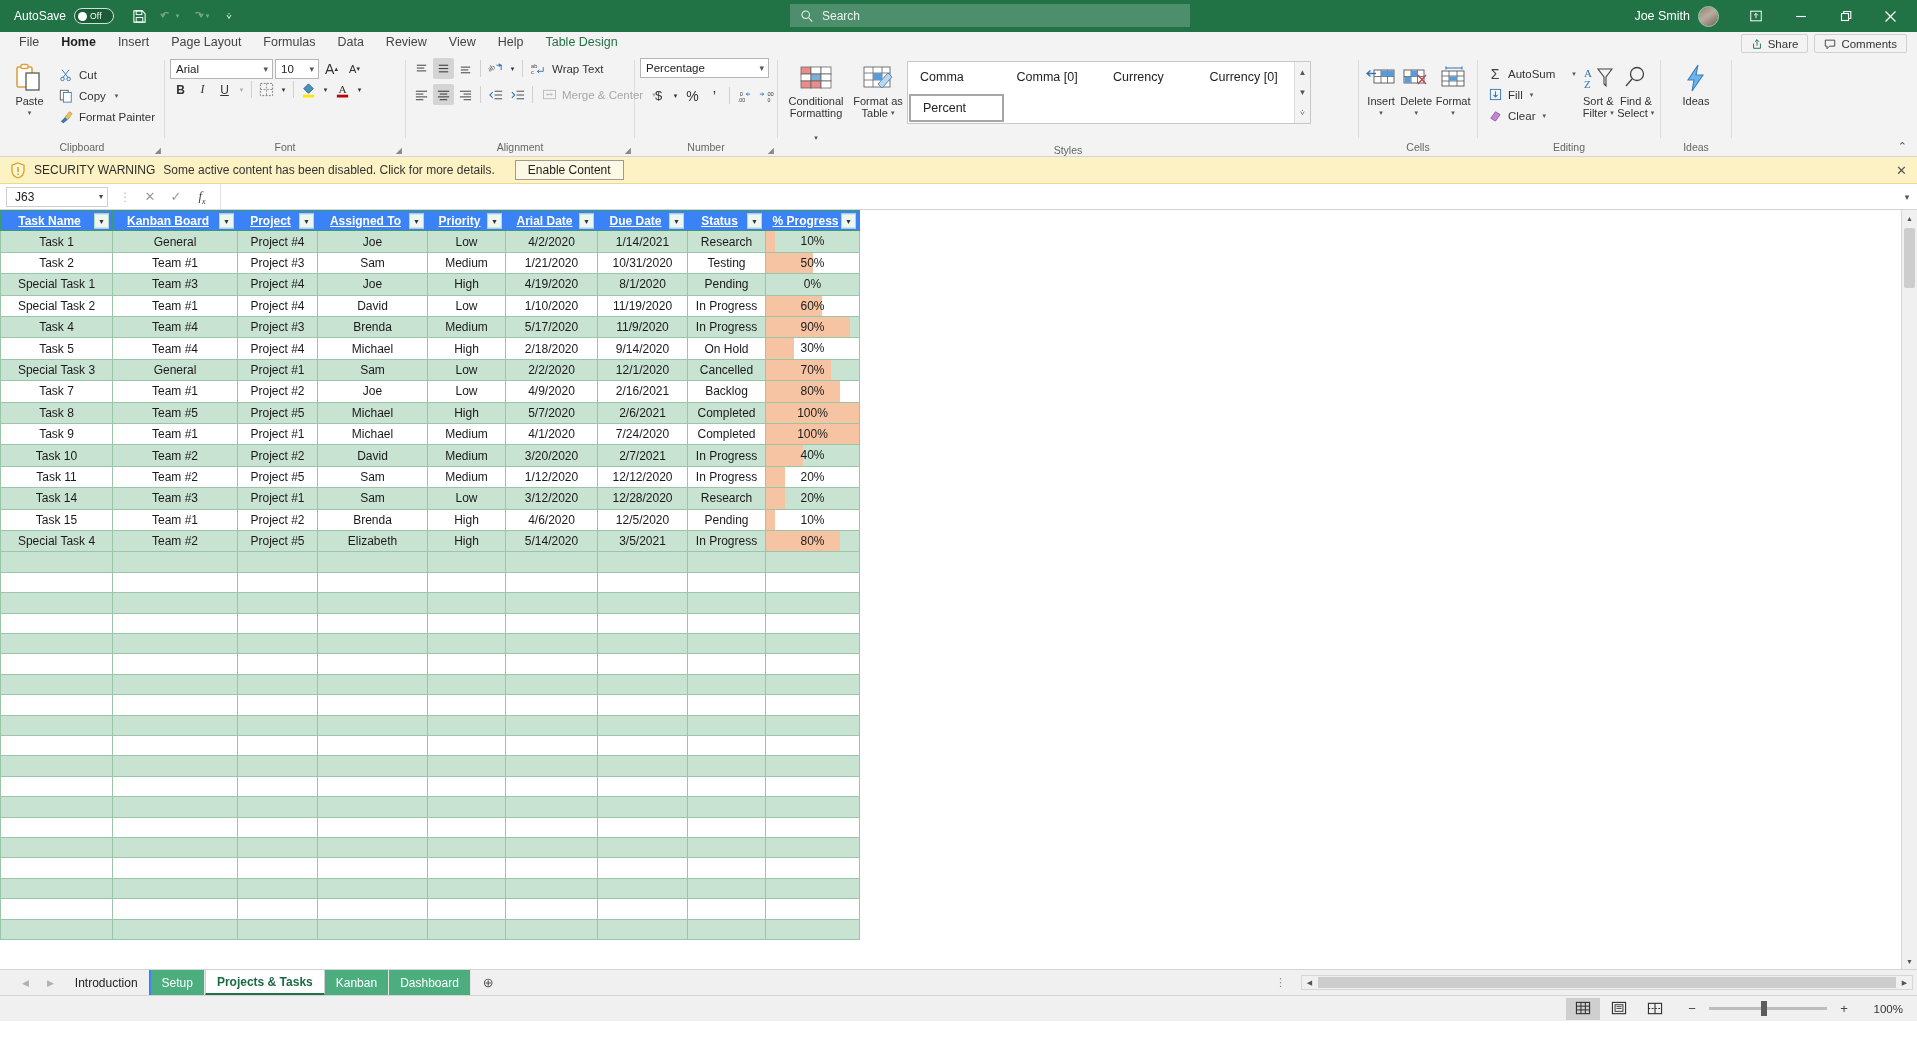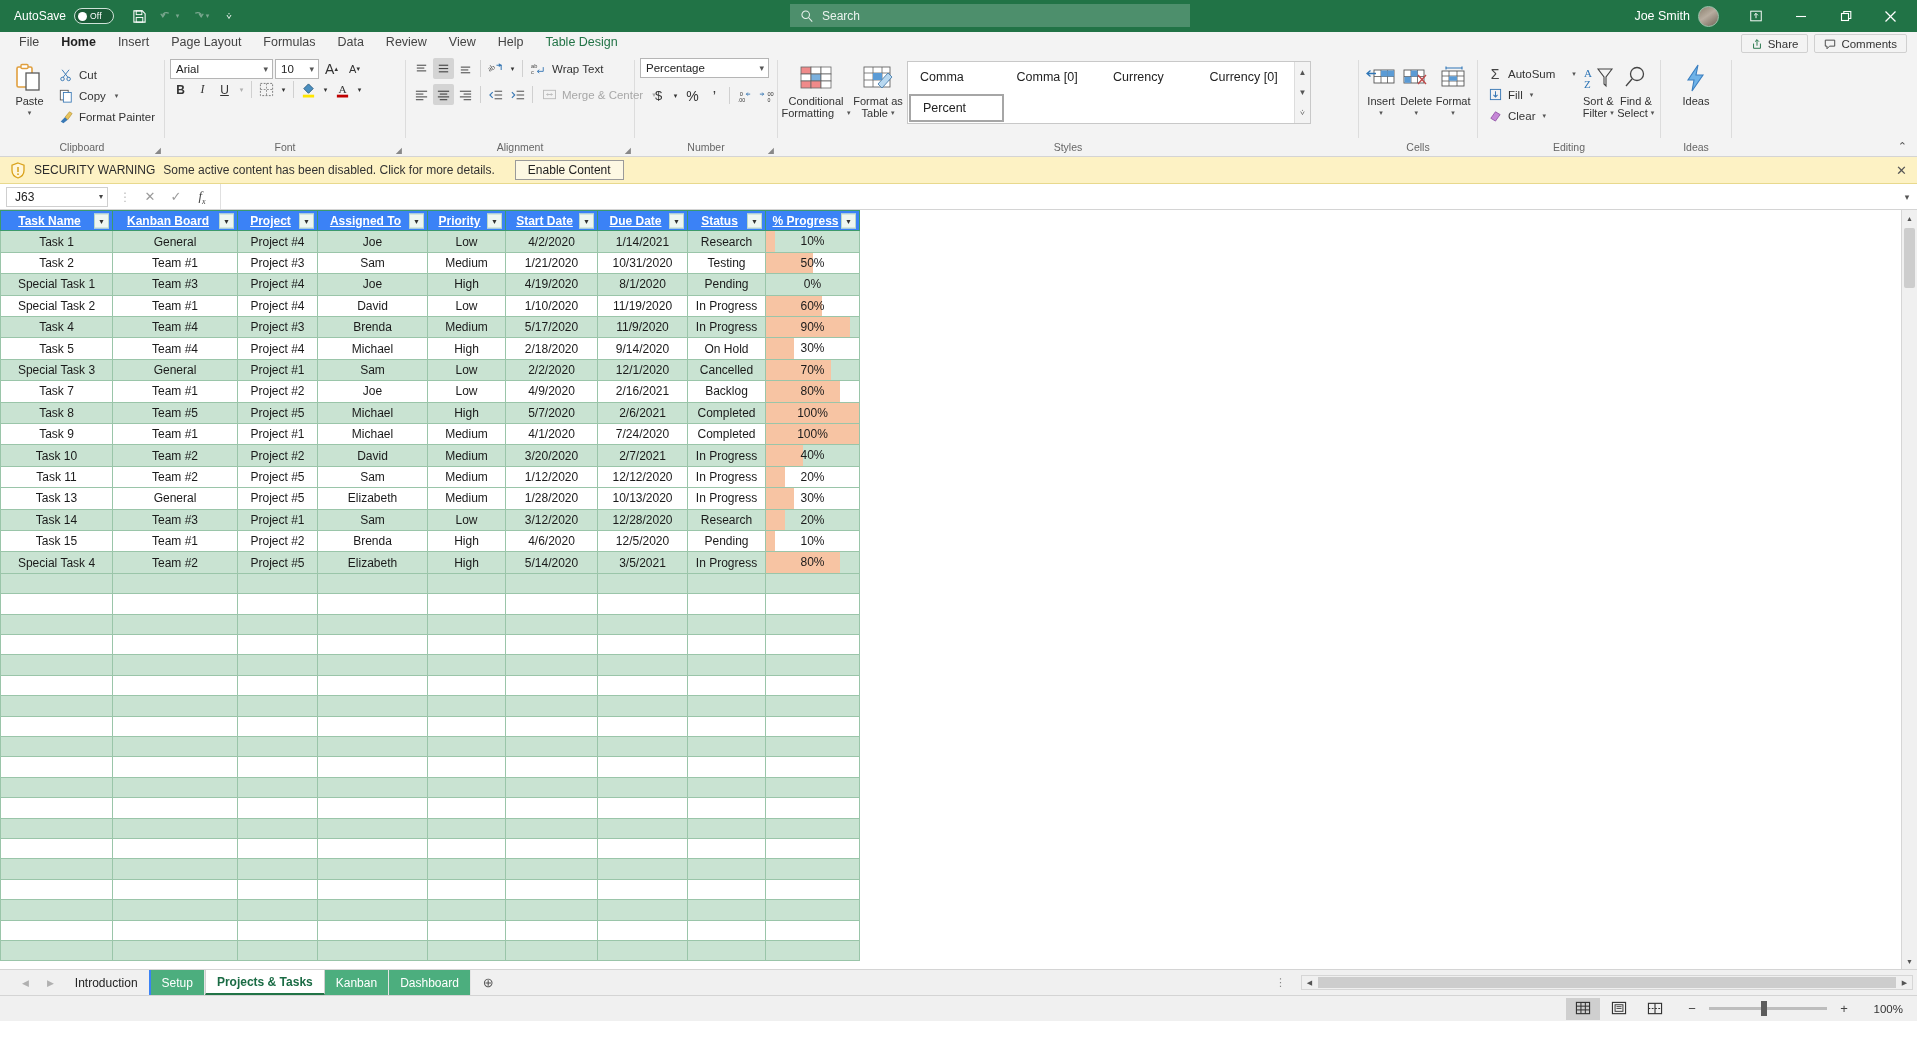--- a/index.html
+++ b/index.html
@@ -625,21 +625,21 @@
               <rect x="22" y="3" width="10" height="7" fill="#fff" stroke="#666" stroke-width=".8"></rect>
               <rect x="2" y="10" width="10" height="7" fill="#fff" stroke="#666" stroke-width=".8"></rect>
               <rect x="12" y="10" width="10" height="7" fill="#7ab0de" stroke="#666" stroke-width=".8"></rect>
               <rect x="22" y="10" width="10" height="7" fill="#fff" stroke="#666" stroke-width=".8"></rect>
               <rect x="2" y="17" width="10" height="7" fill="#ef8a8a" stroke="#666" stroke-width=".8"></rect>
               <rect x="12" y="17" width="10" height="7" fill="#ef8a8a" stroke="#666" stroke-width=".8"></rect>
               <rect x="22" y="17" width="10" height="7" fill="#fff" stroke="#666" stroke-width=".8"></rect>
             </svg>
         </span>
         <span>Conditional</span>
-        <span style="display:flex;align-items:center;gap:13px;">
+        <span style="display:flex;align-items:center;gap:13px;flex-direction:column;">
           <span>Formatting</span>
           <span style="font-size:7px;color:#555;">▾</span>
         </span>
       </div>
       <div class="bigbtn" style="width:58px;">
         <span class="gi">
           <svg width="32" height="28" viewBox="0 0 32 28">
               <rect x="2" y="3" width="26" height="20" fill="#fff" stroke="#666" stroke-width=".9"></rect>
               <line x1="2" y1="9" x2="28" y2="9" stroke="#666" stroke-width=".8"></line>
               <line x1="2" y1="16" x2="28" y2="16" stroke="#666" stroke-width=".8"></line>
@@ -877,21 +877,21 @@
               </div>
             </th>
           <th>
               <div class="hdr-in">
                 <span class="hdr-txt">Priority</span>
                 <span class="filt">▼</span>
               </div>
             </th>
           <th>
               <div class="hdr-in">
-                <span class="hdr-txt">Start Date</span>
+                <span class="hdr-txt">Arial Date</span>
                 <span class="filt">▼</span>
               </div>
             </th>
           <th>
               <div class="hdr-in">
                 <span class="hdr-txt">Due Date</span>
                 <span class="filt">▼</span>
               </div>
             </th>
           <th>
@@ -1034,31 +1034,20 @@
             <td>Task 11</td>
             <td>Team #2</td>
             <td>Project #5</td>
             <td>Sam</td>
             <td>Medium</td>
             <td>1/12/2020</td>
             <td>12/12/2020</td>
             <td>In Progress</td>
             <td class="prog"><div class="bar" style="width: 20%; background: rgb(247, 196, 163);"></div><span class="pv">20%</span></td>
           </tr>
-          <tr class="plain">
-            <td>Task 13</td>
-            <td>General</td>
-            <td>Project #5</td>
-            <td>Elizabeth</td>
-            <td>Medium</td>
-            <td>1/28/2020</td>
-            <td>10/13/2020</td>
-            <td>In Progress</td>
-            <td class="prog"><div class="bar" style="width: 30%; background: rgb(247, 196, 163);"></div><span class="pv">30%</span></td>
-          </tr>
           <tr class="band">
             <td>Task 14</td>
             <td>Team #3</td>
             <td>Project #1</td>
             <td>Sam</td>
             <td>Low</td>
             <td>3/12/2020</td>
             <td>12/28/2020</td>
             <td>Research</td>
             <td class="prog"><div class="bar" style="width: 20%; background: rgb(247, 196, 163);"></div><span class="pv">20%</span></td>

